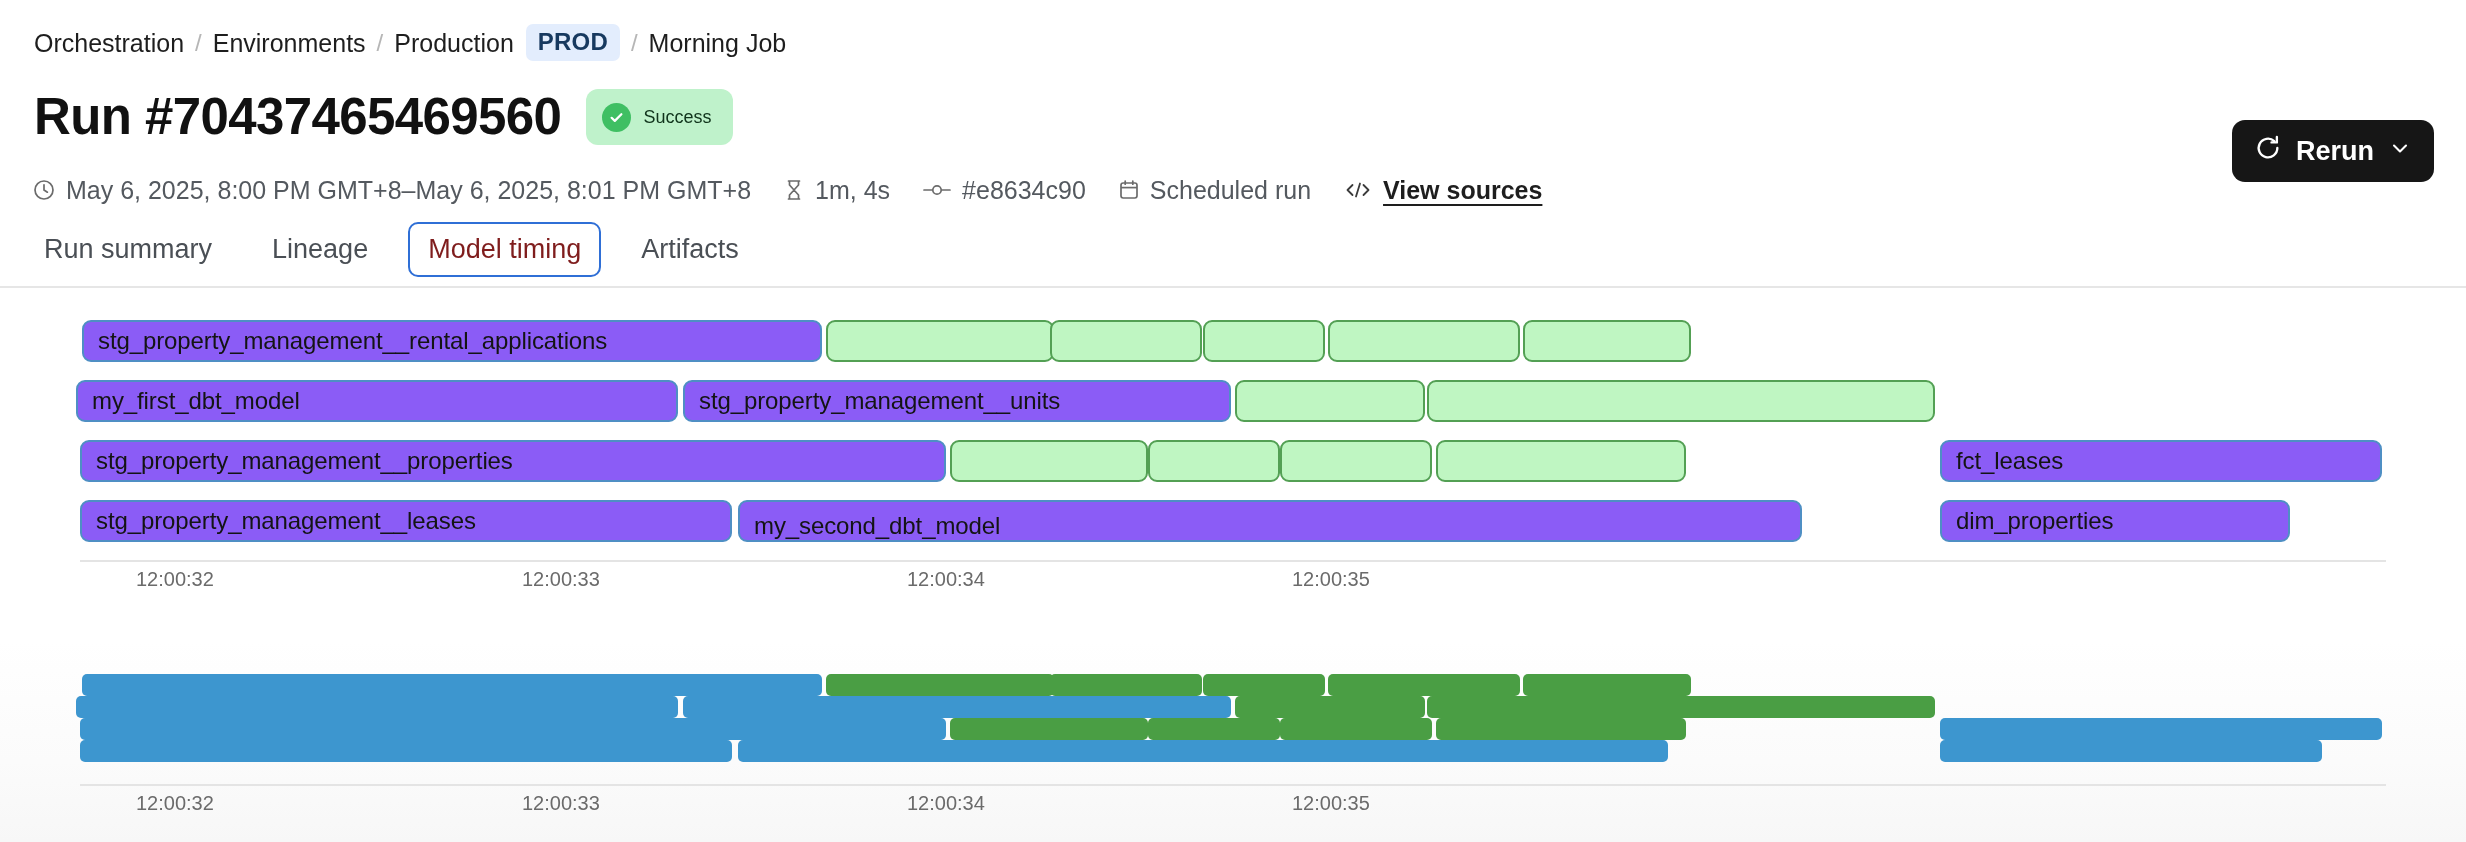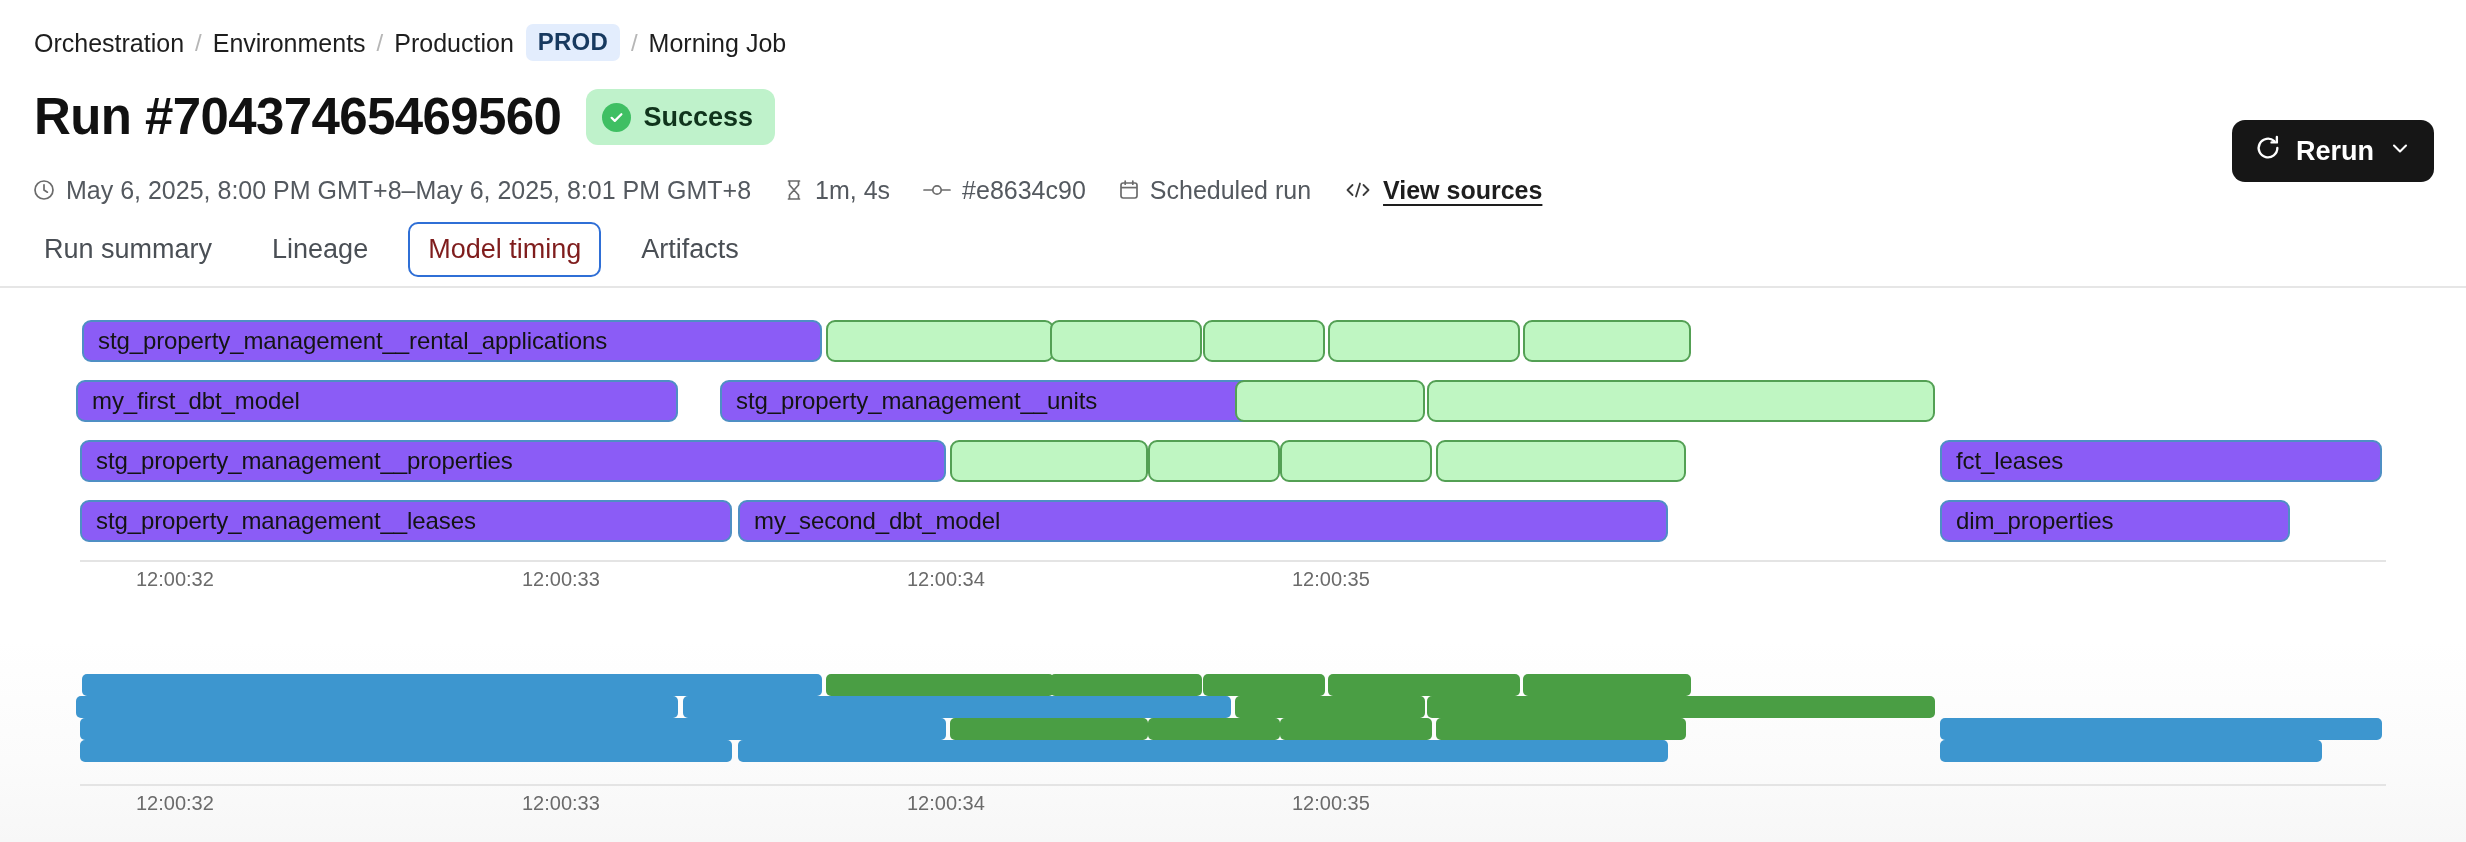--- a/index.html
+++ b/index.html
@@ -38,21 +38,21 @@
     font-size: 51px; line-height: 58px; font-weight: 700;
     letter-spacing: -.6px; color: #111;
     white-space: nowrap;
   }
   .status-badge {
     margin-left: 25px;
     display: flex; align-items: center;
     background: #bff2cb; color: #10341c;
     border-radius: 12px;
     height: 56px; padding: 0 22px 0 16px;
-    font-size: 27px; font-weight: 700;
+    font-size: 18px; font-weight: 400;
   }
   .status-badge .check-wrap {
     width: 29px; height: 29px; border-radius: 50%;
     background: #3fbf63; margin-right: 12px;
     display: flex; align-items: center; justify-content: center;
     flex: 0 0 auto;
   }
   .status-badge svg { display: block; }
 
   
@@ -274,21 +274,21 @@
         <div class="bar test" style="left: 826px; width: 228px;"></div>
         <div class="bar test" style="left: 1050px; width: 152px;"></div>
         <div class="bar test" style="left: 1203px; width: 122px;"></div>
         <div class="bar test" style="left: 1328px; width: 192px;"></div>
         <div class="bar test" style="left: 1523px; width: 168px;"></div>
       </div>
       <div class="g-row" style="top: 80px;">
         <div class="bar model" style="left: 76px; width: 602px;">
           <span class="bar-label">my_first_dbt_model</span>
         </div>
-        <div class="bar model" style="left: 683px; width: 548px; margin-left: 37px;">
+        <div class="bar model" style="left: 683px; width: 548px;">
           <span class="bar-label">stg_property_management__units</span>
         </div>
         <div class="bar test" style="left: 1235px; width: 190px;"></div>
         <div class="bar test" style="left: 1427px; width: 508px;"></div>
       </div>
       <div class="g-row" style="top: 140px; padding-left: 16px;">
         <div class="bar model" style="left: 80px; width: 866px;">
           <span class="bar-label">stg_property_management__properties</span>
         </div>
         <div class="bar test" style="left: 950px; width: 198px;"></div>
@@ -296,21 +296,21 @@
         <div class="bar test" style="left: 1280px; width: 152px;"></div>
         <div class="bar test" style="left: 1436px; width: 250px;"></div>
         <div class="bar model" style="left: 1940px; width: 442px;">
           <span class="bar-label">fct_leases</span>
         </div>
       </div>
       <div class="g-row" style="top: 200px;">
         <div class="bar model" style="left: 80px; width: 652px;">
           <span class="bar-label">stg_property_management__leases</span>
         </div>
-        <div class="bar model" style="left: 738px; width: 930px;">
+        <div class="bar model" style="left: 738px; width: 1064px; align-items: flex-end;">
           <span class="bar-label">my_second_dbt_model</span>
         </div>
         <div class="bar model" style="left: 1940px; width: 350px;">
           <span class="bar-label">dim_properties</span>
         </div>
       </div>
       <div class="axis-line" style="top: 260px;"></div>
       <div class="tick" style="left: 136px; top: 268px;">12:00:32</div>
       <div class="tick" style="left: 522px; top: 268px;">12:00:33</div>
       <div class="tick" style="left: 907px; top: 268px;">12:00:34</div>

